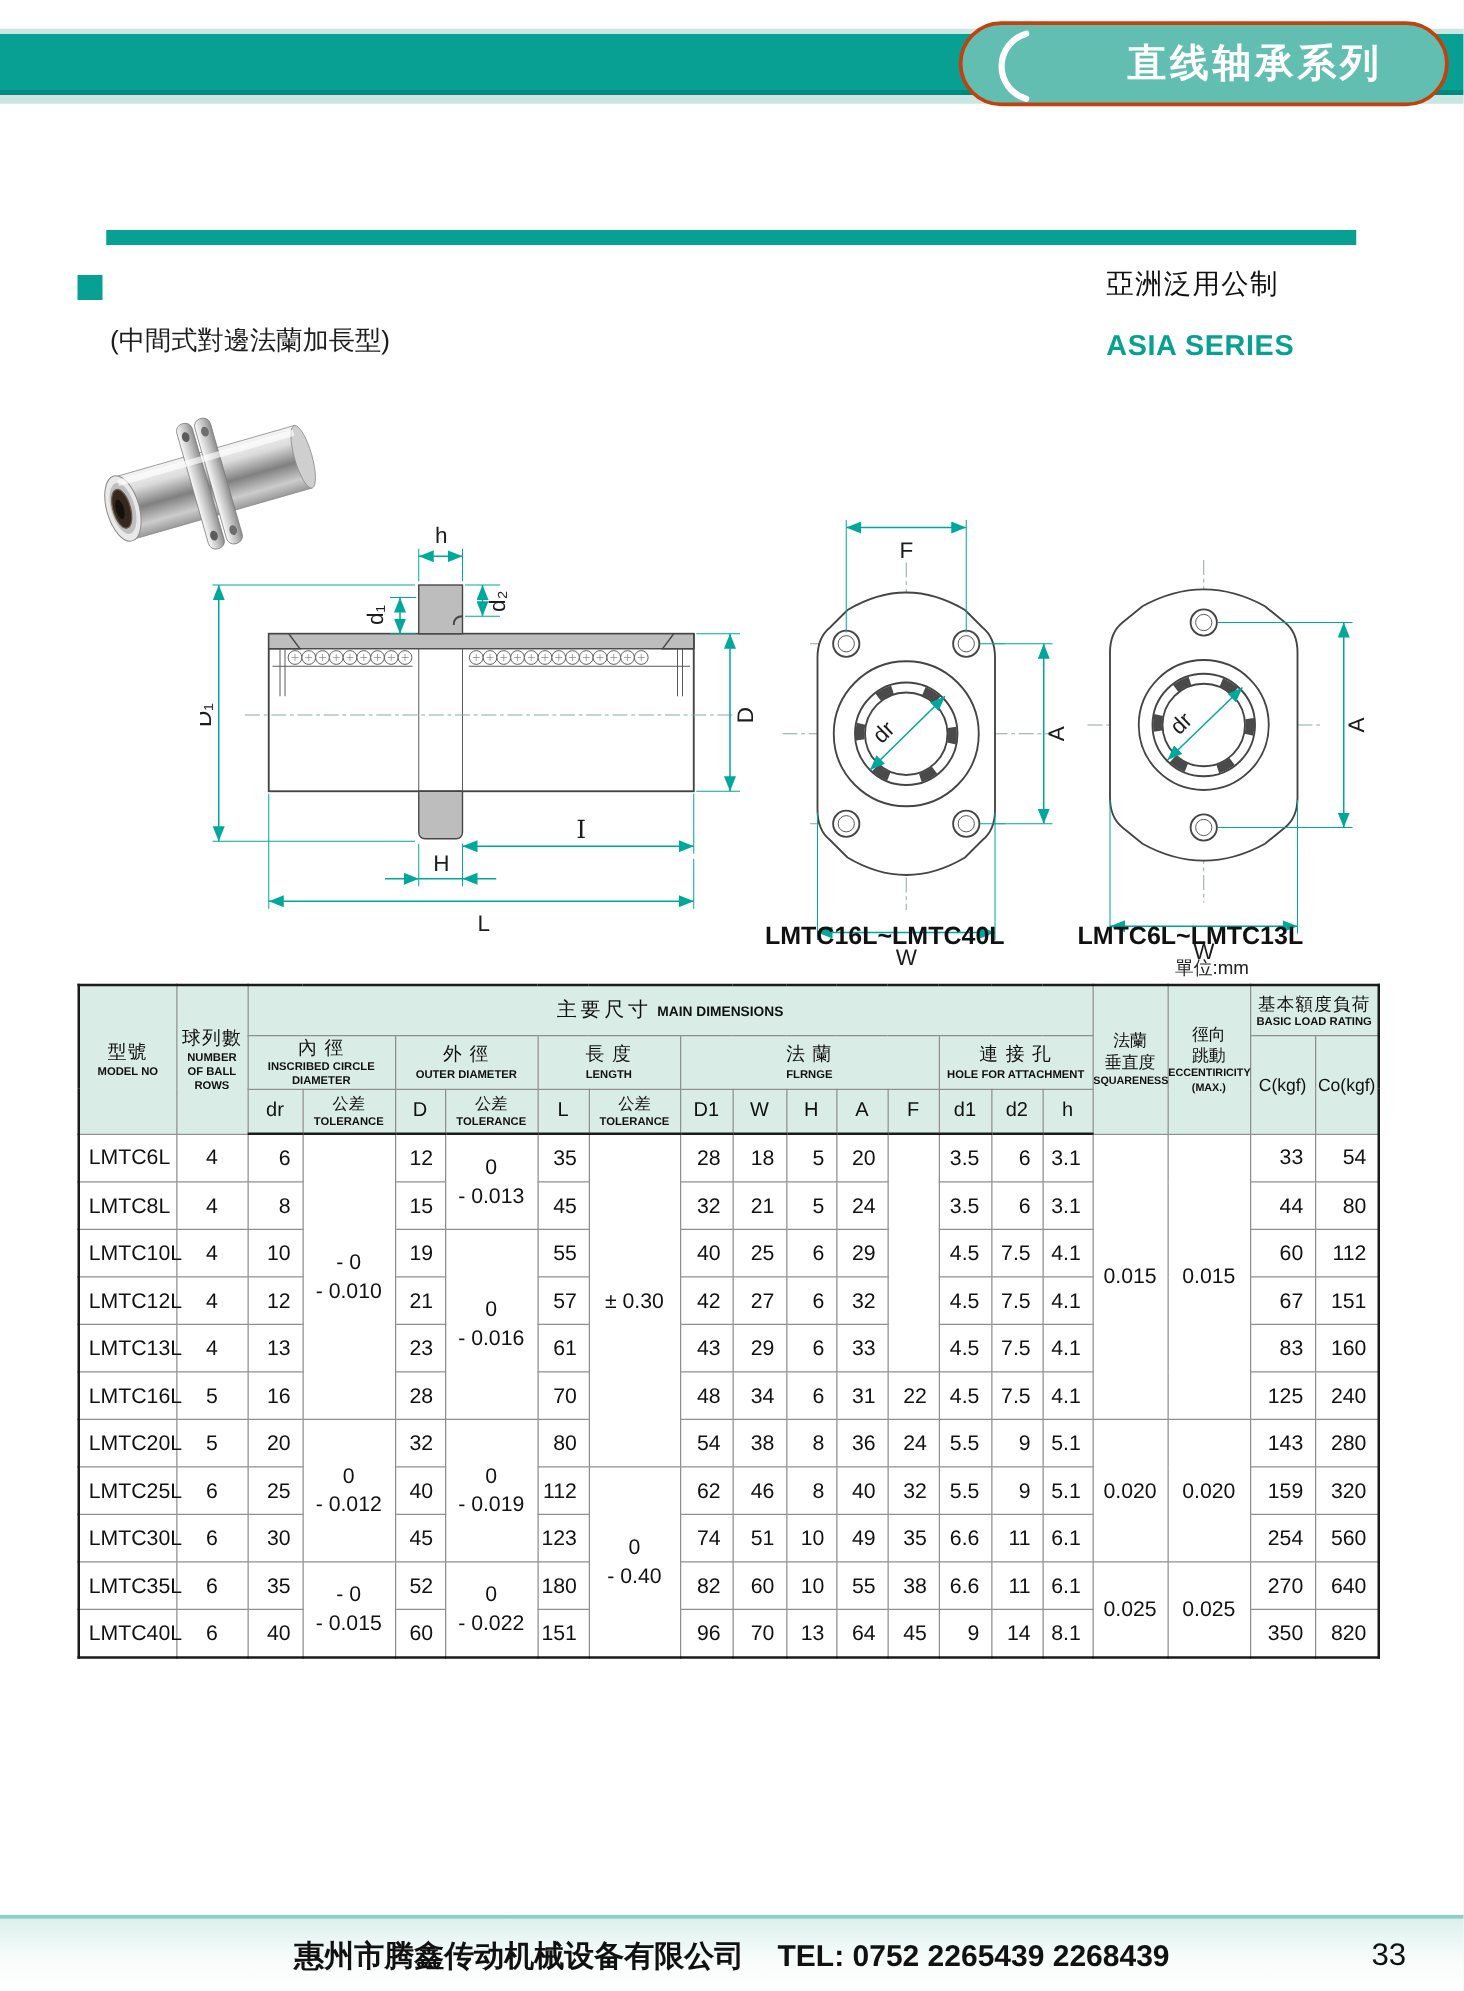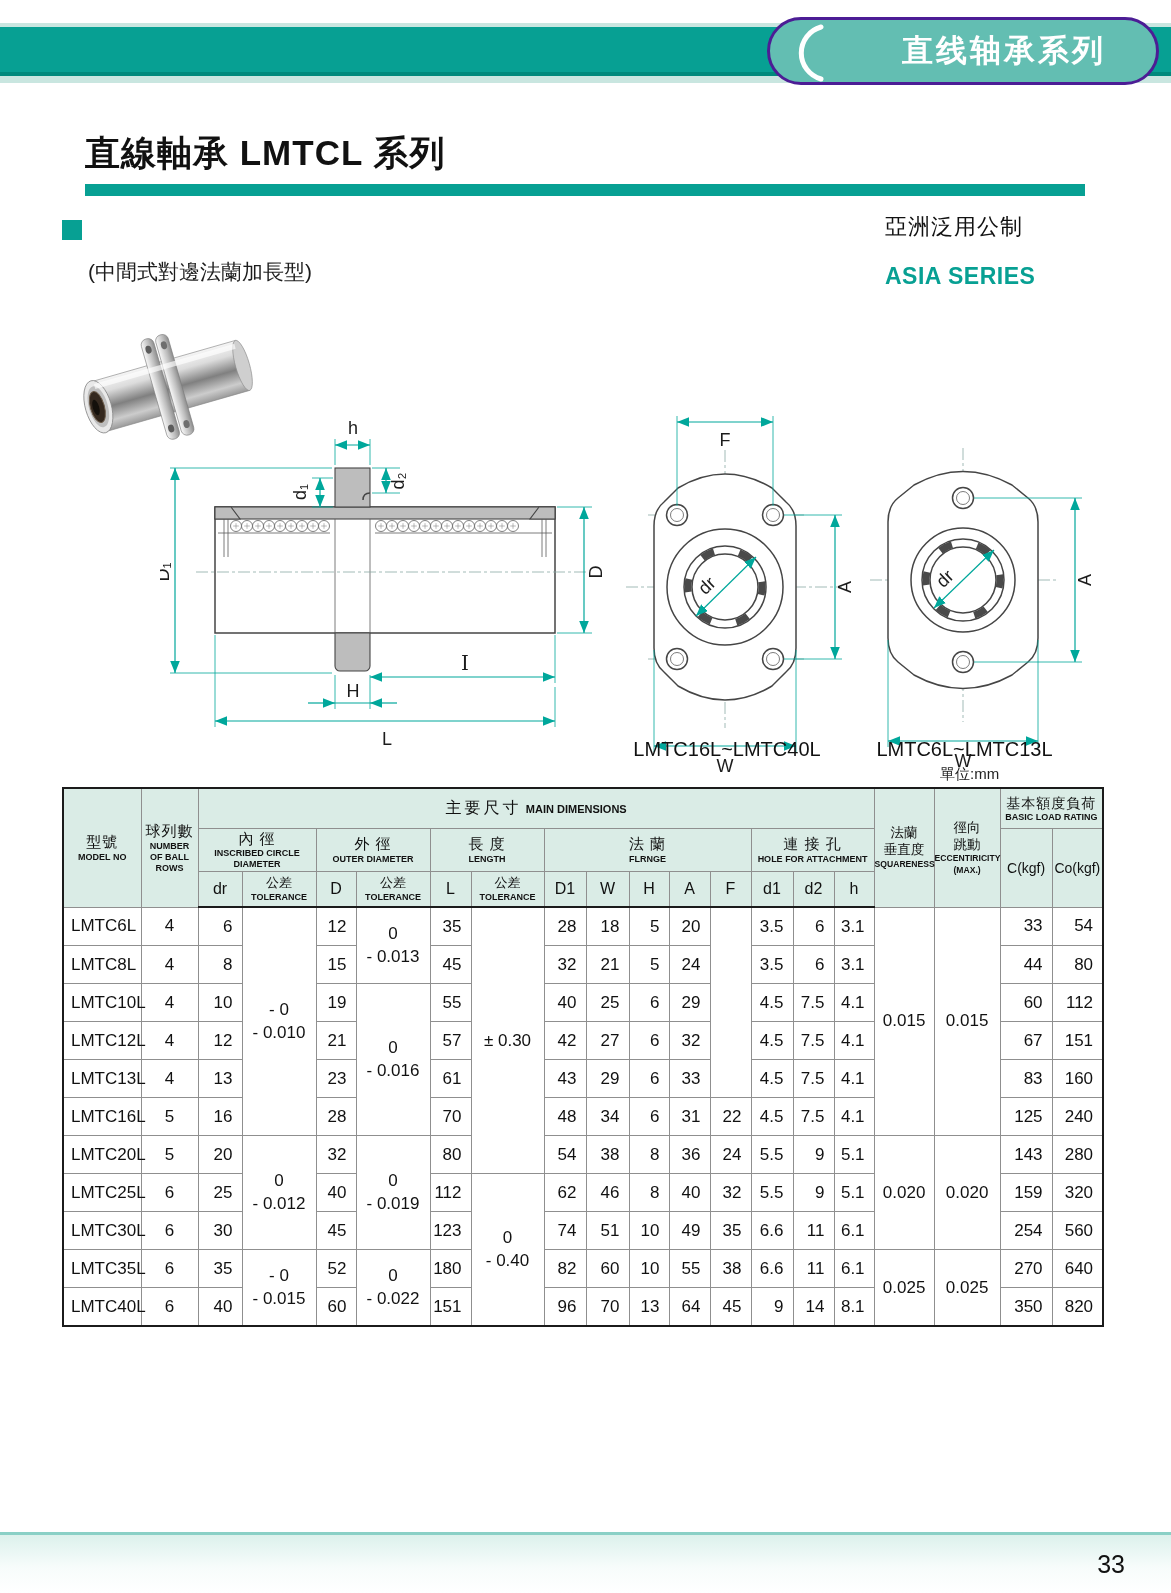--- a/index.html
+++ b/index.html
@@ -3,36 +3,36 @@
 <meta charset="utf-8">
 <style>
   html,body{margin:0;padding:0;background:#e9e9e9;}
   .page{position:relative;width:1171px;height:1593px;background:#fff;margin:0 auto;
         font-family:"Liberation Sans",sans-serif;overflow:hidden;}
 
   
   .band{position:absolute;left:0;top:23px;width:100%;height:60px;
         background:linear-gradient(180deg,#C9E6E0 0 4px,#07A093 4px 49px,#00897C 49px 53px,#C9E6E0 53px 60px);}
   .pill{position:absolute;right:12px;top:17px;width:392px;height:68px;background:#63BEB2;
-        border-radius:34px;border:3px solid #4c1d95;box-sizing:border-box;display:flex;align-items:center;
+        border-radius:34px;border:3px solid #c2410c;box-sizing:border-box;display:flex;align-items:center;
         justify-content:flex-end;padding-right:50px;color:#fff;font-size:31px;font-weight:bold;letter-spacing:3px;}
   .crescent{position:absolute;left:18px;top:4px;}
 
   
   .doc-title{position:absolute;left:85px;top:130px;font-size:35px;font-weight:bold;color:#111;letter-spacing:1px;}
   .rule{position:absolute;left:85px;top:184px;width:1000px;height:12px;background:#07A093;}
   .bullet{position:absolute;left:62px;top:220px;width:20px;height:20px;background:#07A093;}
   .model-heading{position:absolute;left:95px;top:201px;font-size:38px;font-weight:bold;color:#111;}
   .subtitle{position:absolute;left:88px;top:258px;font-size:21px;color:#1d1d1d;}
   .region-cn{position:absolute;left:885px;top:212px;font-size:22px;color:#111;letter-spacing:1px;}
   .region-en{position:absolute;left:885px;top:246px;font-size:23px;font-weight:bold;color:#07A093;letter-spacing:.5px;margin-top:17px;}
 
   
   .fig{position:absolute;}
-  .caption{position:absolute;font-size:20px;font-weight:normal;color:#111;text-align:center;}
+  .caption{position:absolute;font-size:20px;font-weight:bold;color:#111;}
   .unit{position:absolute;left:940px;top:765px;width:162px;text-align:left;font-size:15px;color:#222;}
 
   
   .ol{stroke:#454545;stroke-width:1.5;fill:none;}
   .olw{stroke:#454545;stroke-width:1.5;fill:#fff;}
   .olf{stroke:#454545;stroke-width:1.1;fill:#BDBDBD;}
   .thin{stroke:#5a5a5a;stroke-width:.8;fill:none;}
   .cl{stroke:#8aa9a5;stroke-width:.8;fill:none;stroke-dasharray:12 3 3 3;}
   .ext{stroke:#00A79B;stroke-width:.8;fill:none;}
   .dim{stroke:#00A79B;stroke-width:1.2;fill:none;}
@@ -77,21 +77,20 @@
 <div class="page">
 
   <div class="band"></div>
   <div class="pill">
     <svg class="crescent" width="44" height="58">
       <path d="M33,3 A27,27 0 0 0 33,55" stroke="#ffffff" stroke-width="5" fill="none" stroke-linecap="round"></path>
     </svg>
     <span>直线轴承系列</span>
   </div>
 
-  <div class="doc-title">直線軸承 LMTCL 系列</div>
   <div class="rule"></div>
   <div class="bullet"></div>
   <div class="subtitle">(中間式對邊法蘭加長型)</div>
   <div class="region-cn">亞洲泛用公制</div>
   <div class="region-en">ASIA SERIES</div>
 
   <svg class="fig" style="left:66px;top:298px;" width="210" height="180">
     <defs>
       <linearGradient id="ph-cyl" x1="0" y1="0" x2="0" y2="1">
         <stop offset="0" stop-color="#f5f5f5"></stop>
@@ -652,16 +651,20 @@
           <td class="cn">9</td>
           <td class="cn">14</td>
           <td class="cn">8.1</td>
           <td class="cn">350</td>
           <td class="cn">820</td>
         </tr>
       </tbody>
   </table>
 
   <div class="footer">
+    <div class="footer-text">
+      <span>惠州市腾鑫传动机械设备有限公司</span>
+      <span class="tel">TEL: 0752  2265439  2268439</span>
+    </div>
     <div class="page-num">33</div>
   </div>
 
 </div>
 
 </body></html>

